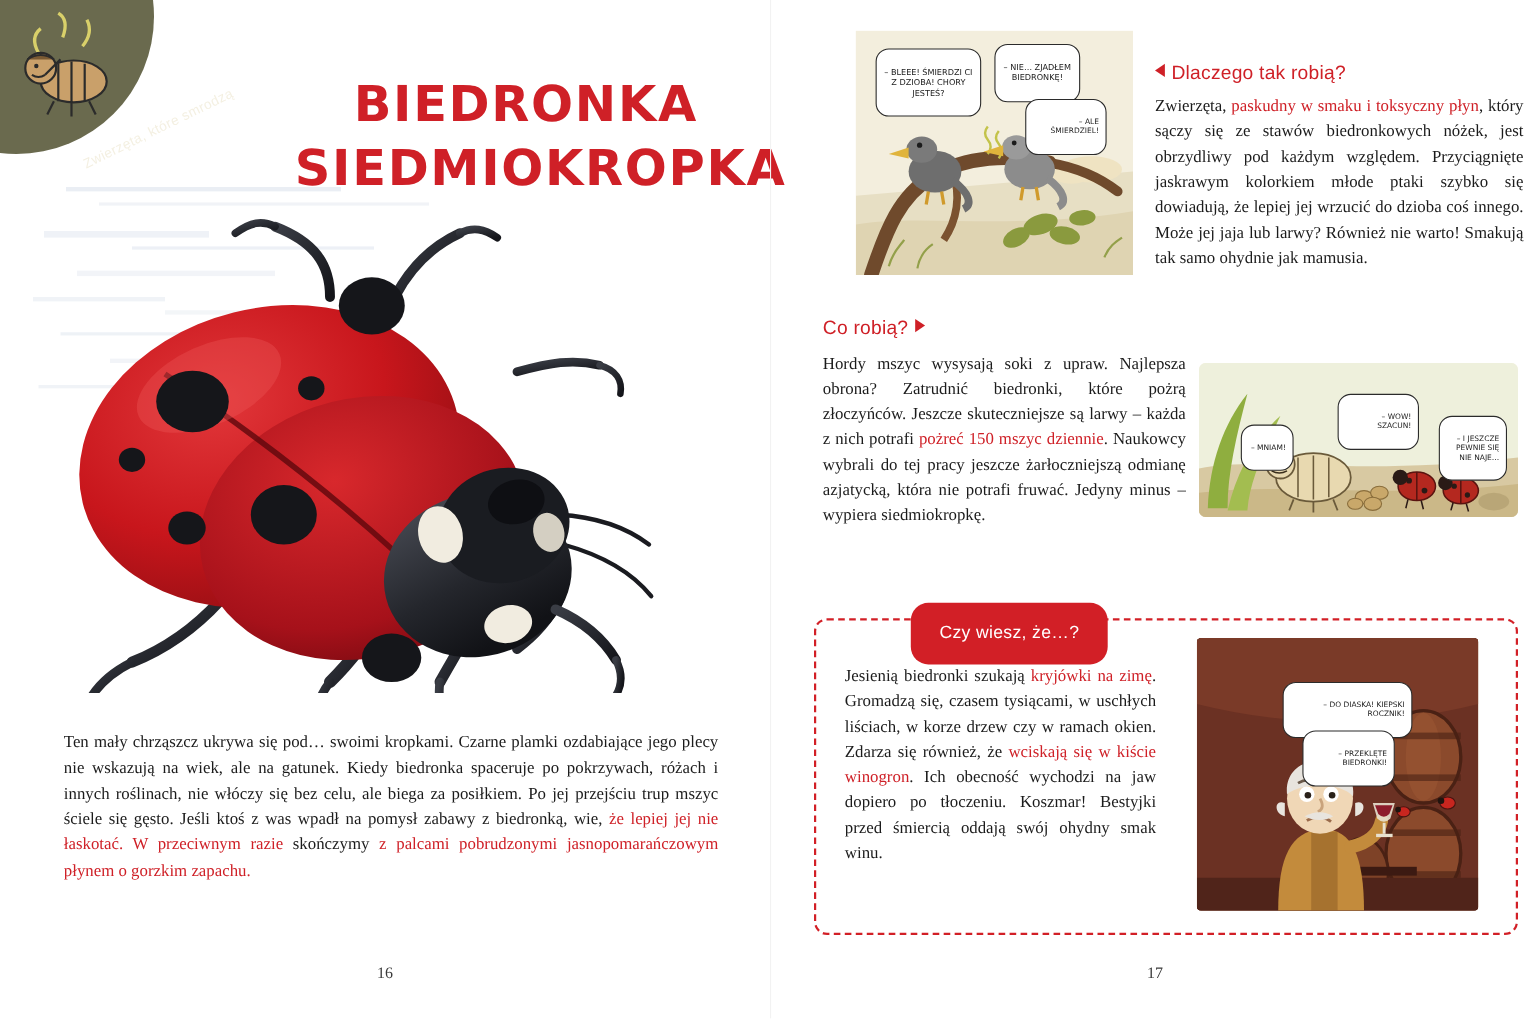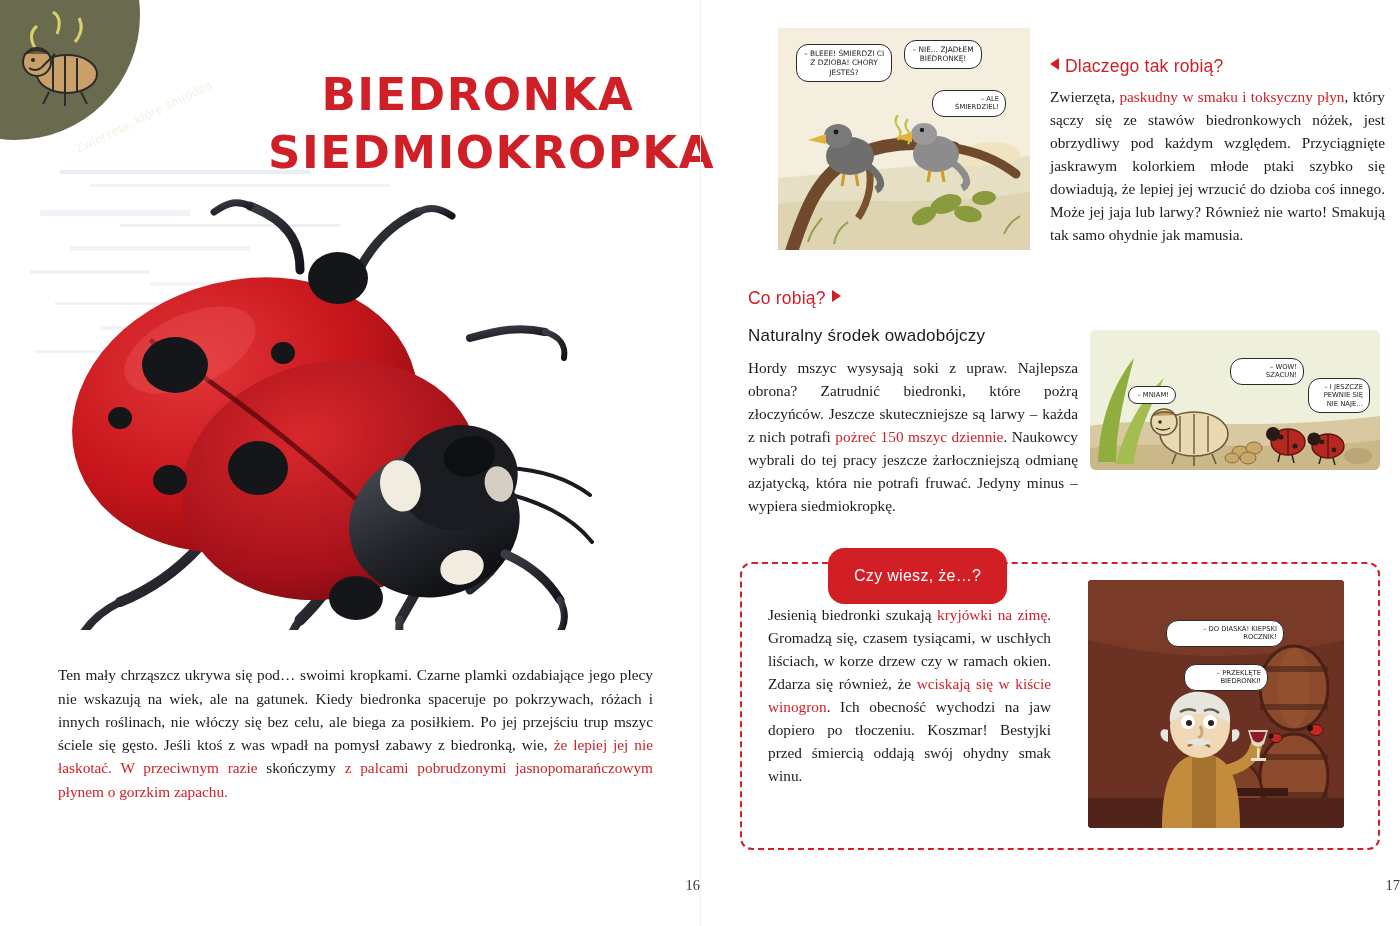--- a/index.html
+++ b/index.html
@@ -66,21 +66,21 @@
   .red-box h3 {
     margin:0 0 8px 0;
     font-family:"Liberation Sans", sans-serif;
     font-weight:normal;
     font-size:18px; letter-spacing:.3px;
   }
   .red-box p { margin:0; font-size:14.6px; line-height:1.35; }
   .red-box p i { font-style:italic; }
 
   .folio {
-    position:absolute; bottom:32px; width:100%; text-align:right;
+    position:absolute; bottom:32px; width:100%; text-align:center;
     font-size:14.5px; color:#3a3a3a;
   }
 
   
   .rp { position:absolute; }
 
   .comic {
     background:#f6f1e2;
     border:0;
     position:absolute;
@@ -109,21 +109,21 @@
     position:absolute; left:828px; top:548px;
     background:#d21f26; color:#fff; border-radius:16px;
     padding:19px 26px;
     font-family:"Liberation Sans", sans-serif; font-size:16px;
     letter-spacing:.3px;
   }
 
   
   .bub {
     position:absolute; background:#fff; border:1.6px solid #2b2b2b;
-    border-radius:12px; padding:4px 6px;
+    border-radius:12px; padding:16px 6px;
     font-family:"DejaVu Sans", sans-serif;
     font-size:7.4px; line-height:1.25; text-align:center; color:#1b1b1b;
   }
   .bub.small { font-size:6.8px;text-align:right; }
 
   svg { display:block; }
   .nosel { user-select:none; }
 </style>
 </head>
 <body>
@@ -338,21 +338,20 @@
       </div>
       <p class="body-col" style="margin:9px 0 0 0;">
         <span>Zwierzęta, </span><span class="hl-red">paskudny w smaku i toksyczny płyn</span><span>, który sączy się ze stawów biedronkowych nóżek, jest obrzydliwy pod każdym względem. Przyciągnięte jaskrawym kolorkiem młode ptaki szybko się dowiadują, że lepiej jej wrzucić do dzioba coś innego. Może jej jaja lub larwy? Również nie warto! Smakują tak samo ohydnie jak mamusia.</span>
       </p>
     </div>
 
     <div class="rp" style="left:48px; top:288px; width:330px;">
       <div class="sec-head nosel">
         <span>Co robią?</span><span class="tri tri-right"></span>
       </div>
-      <div class="sub-head nosel" style="margin-top:17px;">Naturalny środek owadobójczy</div>
       <p class="body-col" style="margin:11px 0 0 0;">
         <span>Hordy mszyc wysysają soki z upraw. Najlepsza obrona? Zatrudnić biedronki, które pożrą złoczyńców. Jeszcze skuteczniejsze są larwy – każda z nich potrafi </span><span class="hl-red">pożreć 150 mszyc dziennie</span><span>. Naukowcy wybrali do tej pracy jeszcze żarłoczniejszą odmianę azjatycką, która nie potrafi fruwać. Jedyny minus – wypiera siedmiokropkę.</span>
       </p>
     </div>
 
     <div class="comic" style="left:390px; top:330px; width:290px; height:140px; border-radius:6px;">
       <svg viewBox="0 0 290 140" width="290" height="140">
         <rect width="290" height="140" fill="#eef0dc"></rect>
         <path d="M0 96 C60 84 140 104 290 86 L290 140 L0 140 Z" fill="#d8c9a2"></path>
         <path d="M0 118 C80 108 170 124 290 110 L290 140 L0 140 Z" fill="#cbb888"></path>
@@ -406,21 +405,21 @@
           <circle cx="224" cy="109" r="6.6" fill="#2a1a16"></circle>
           <g stroke="#2a1a16" stroke-width="1.4">
             <line x1="231" y1="127" x2="229" y2="134"></line>
             <line x1="243" y1="128" x2="245" y2="135"></line>
           </g>
         </g>
 
         <ellipse cx="268" cy="126" rx="14" ry="8" fill="#b9a677"></ellipse>
       </svg>
       <div class="bub small" style="left:38px; top:56px; width:48px;">– MNIAM!</div>
-      <div class="bub small" style="left:140px; top:28px; width:74px;">– WOW! SZACUN!</div>
+      <div class="bub small" style="left:126px; top:28px; width:74px;">– WOW! SZACUN!</div>
       <div class="bub small" style="left:218px; top:48px; width:62px;">– I JESZCZE PEWNIE SIĘ NIE NAJE…</div>
     </div>
 
     <div class="didyouknow" style="left:40px; top:562px; width:640px; height:288px;"></div>
     <div class="dyk-pill nosel" style="left:128px; top:548px;">Czy wiesz, że…?</div>
 
     <div class="rp" style="left:68px; top:592px; width:300px;">
       <p class="body-col" style="margin:12px 17px 0 0;">
         <span>Jesienią biedronki szukają </span><span class="hl-red">kryjówki na zimę</span><span>. Gromadzą się, czasem tysiącami, w uschłych liściach, w korze drzew czy w ramach okien. Zdarza się również, że </span><span class="hl-red">wciskają się w kiście winogron</span><span>. Ich obecność wychodzi na jaw dopiero po tłoczeniu. Koszmar! Bestyjki przed śmiercią oddają swój ohydny smak winu.</span>
       </p>

